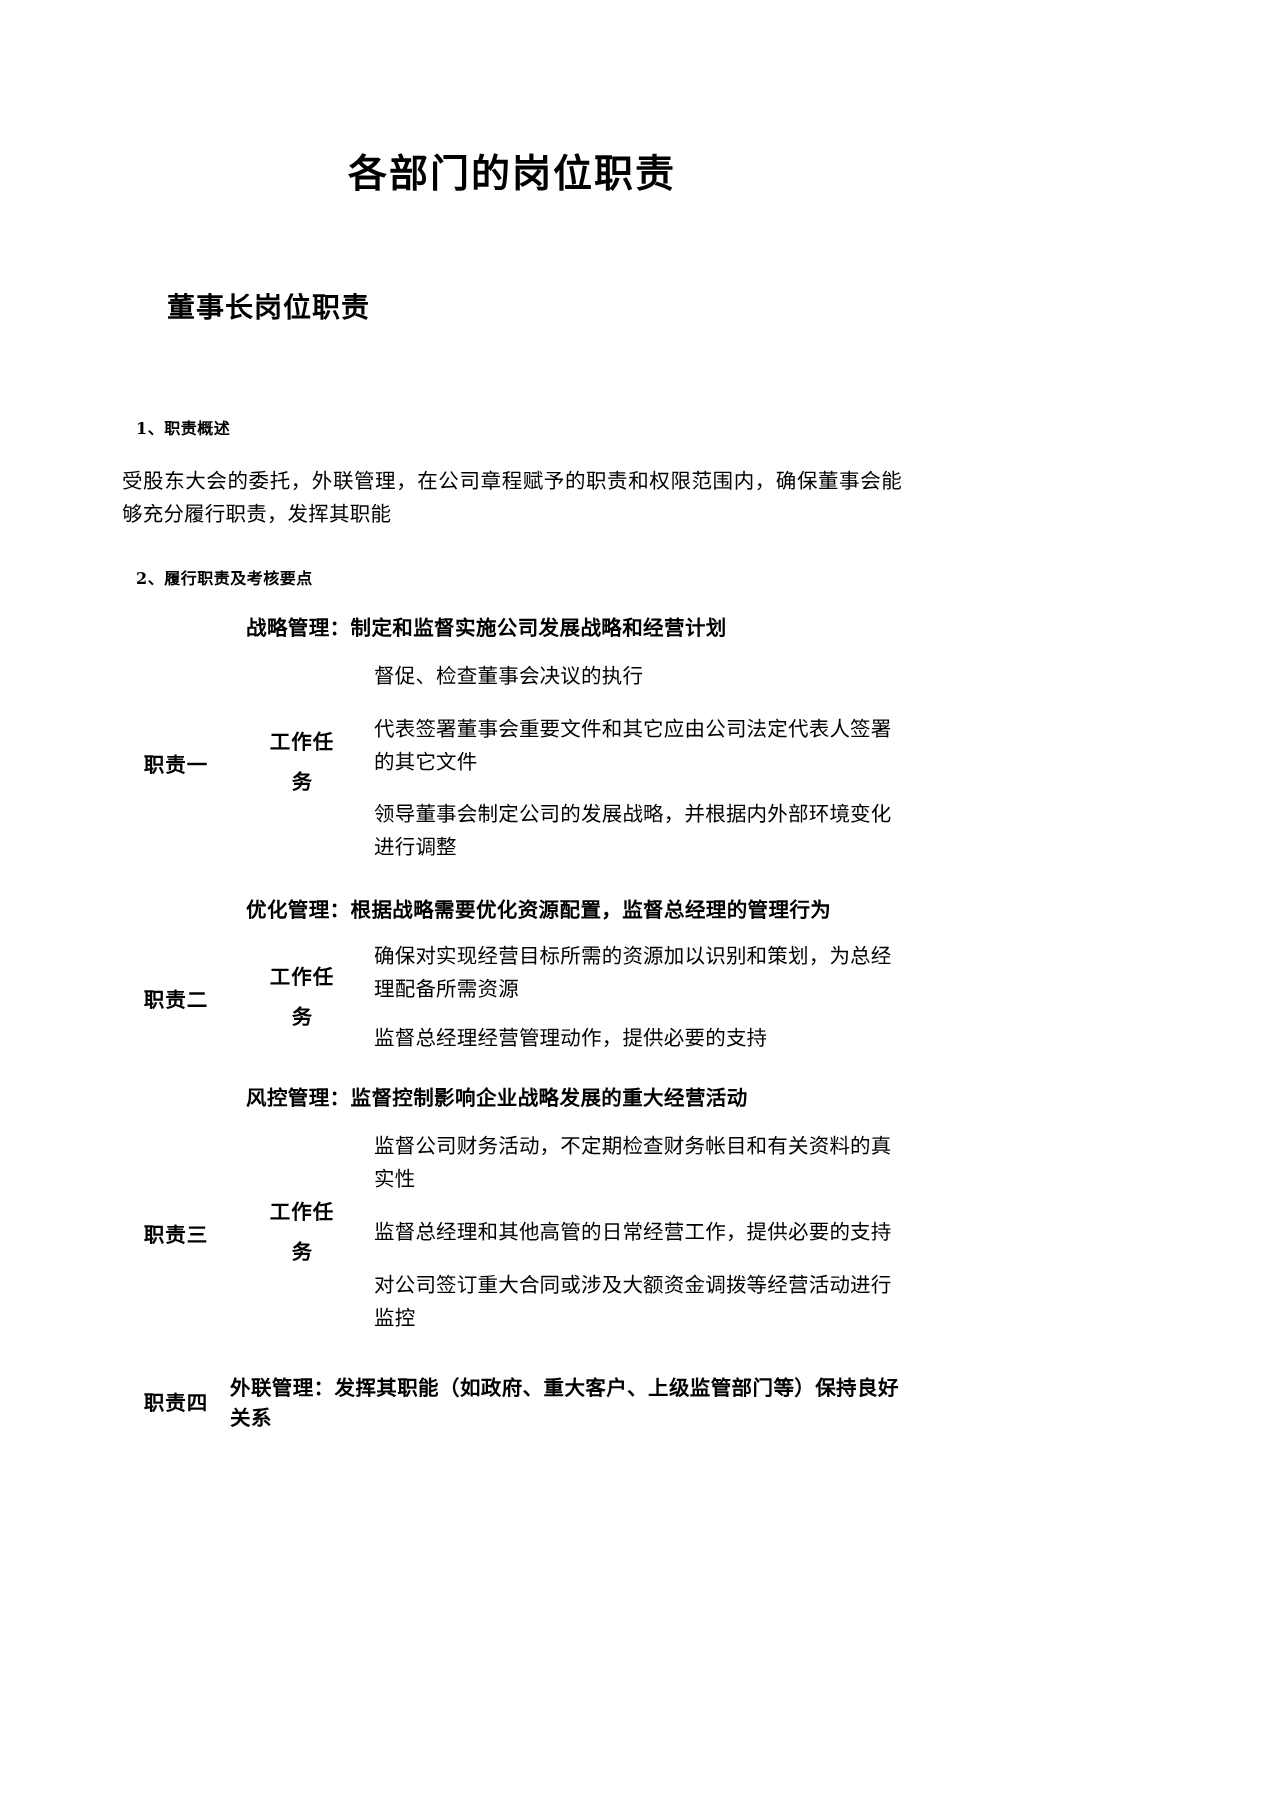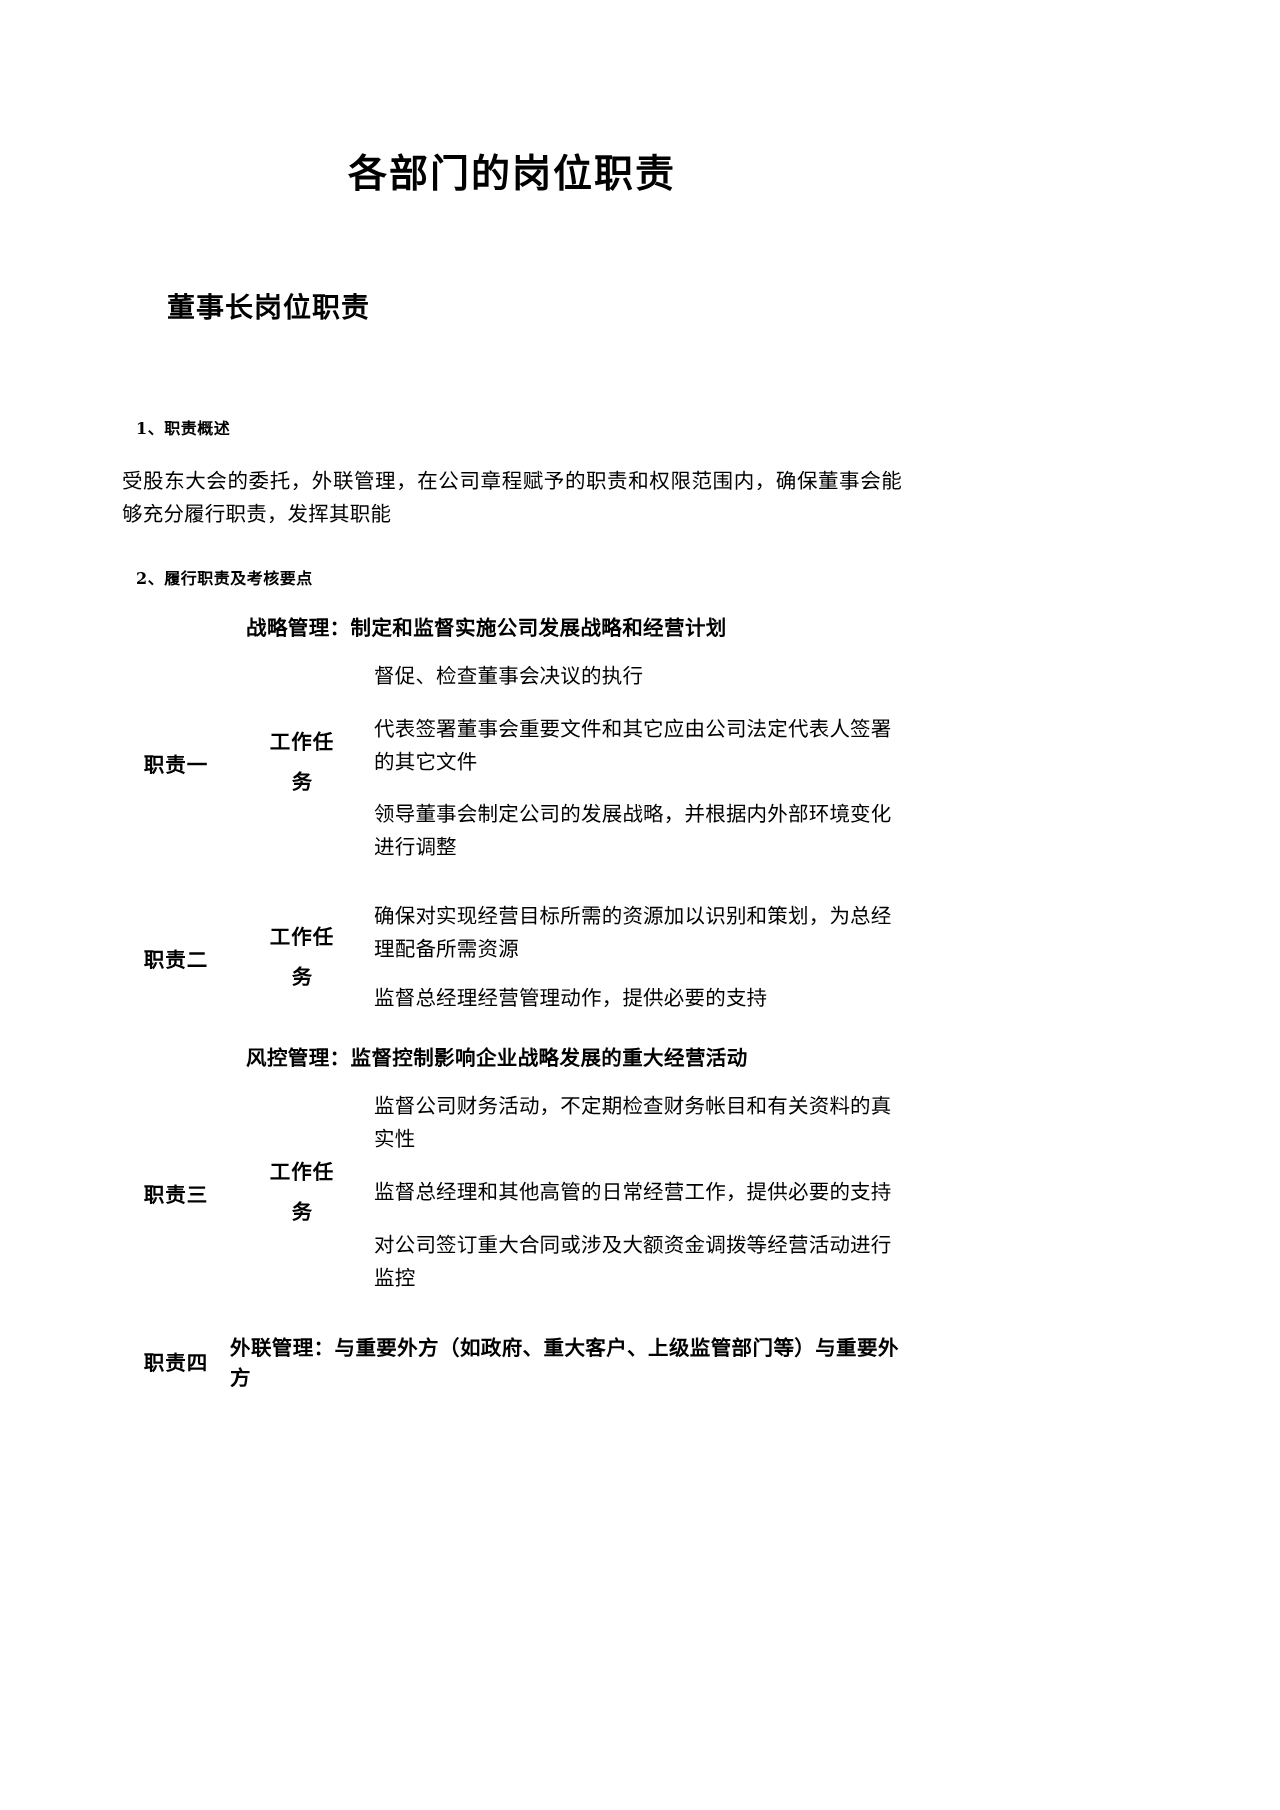--- a/index.html
+++ b/index.html
@@ -141,20 +141,21 @@
       <span class="l2">务</span>
     </div>
     <div class="duty-items">
       <div class="duty-item tall">督促、检查董事会决议的执行</div>
       <div class="duty-item tall">代表签署董事会重要文件和其它应由公司法定代表人签署的其它文件</div>
       <div class="duty-item tall">领导董事会制定公司的发展战略，并根据内外部环境变化进行调整</div>
     </div>
   </div>
 
   <div class="duty-block">
+    <div class="duty-head">优化管理：根据战略需要优化资源配置，监督总经理的管理行为</div>
     <div class="duty-label">职责二</div>
     <div class="duty-task-label">
       <span class="l1">工作任</span>
       <span class="l2">务</span>
     </div>
     <div class="duty-items">
       <div class="duty-item">确保对实现经营目标所需的资源加以识别和策划，为总经理配备所需资源</div>
       <div class="duty-item">监督总经理经营管理动作，提供必要的支持</div>
     </div>
   </div>
@@ -168,16 +169,16 @@
     </div>
     <div class="duty-items">
       <div class="duty-item tall">监督公司财务活动，不定期检查财务帐目和有关资料的真实性</div>
       <div class="duty-item tall">监督总经理和其他高管的日常经营工作，提供必要的支持</div>
       <div class="duty-item tall">对公司签订重大合同或涉及大额资金调拨等经营活动进行监控</div>
     </div>
   </div>
 
   <div class="duty-four">
     <div class="duty-label">职责四</div>
-    <div class="duty-head-inline">外联管理：与重要外方（如政府、重大客户、上级监管部门等）与重要外方</div>
+    <div class="duty-head-inline">外联管理：发挥其职能（如政府、重大客户、上级监管部门等）保持良好关系</div>
   </div>
 
 </div>
 
 </body></html>

